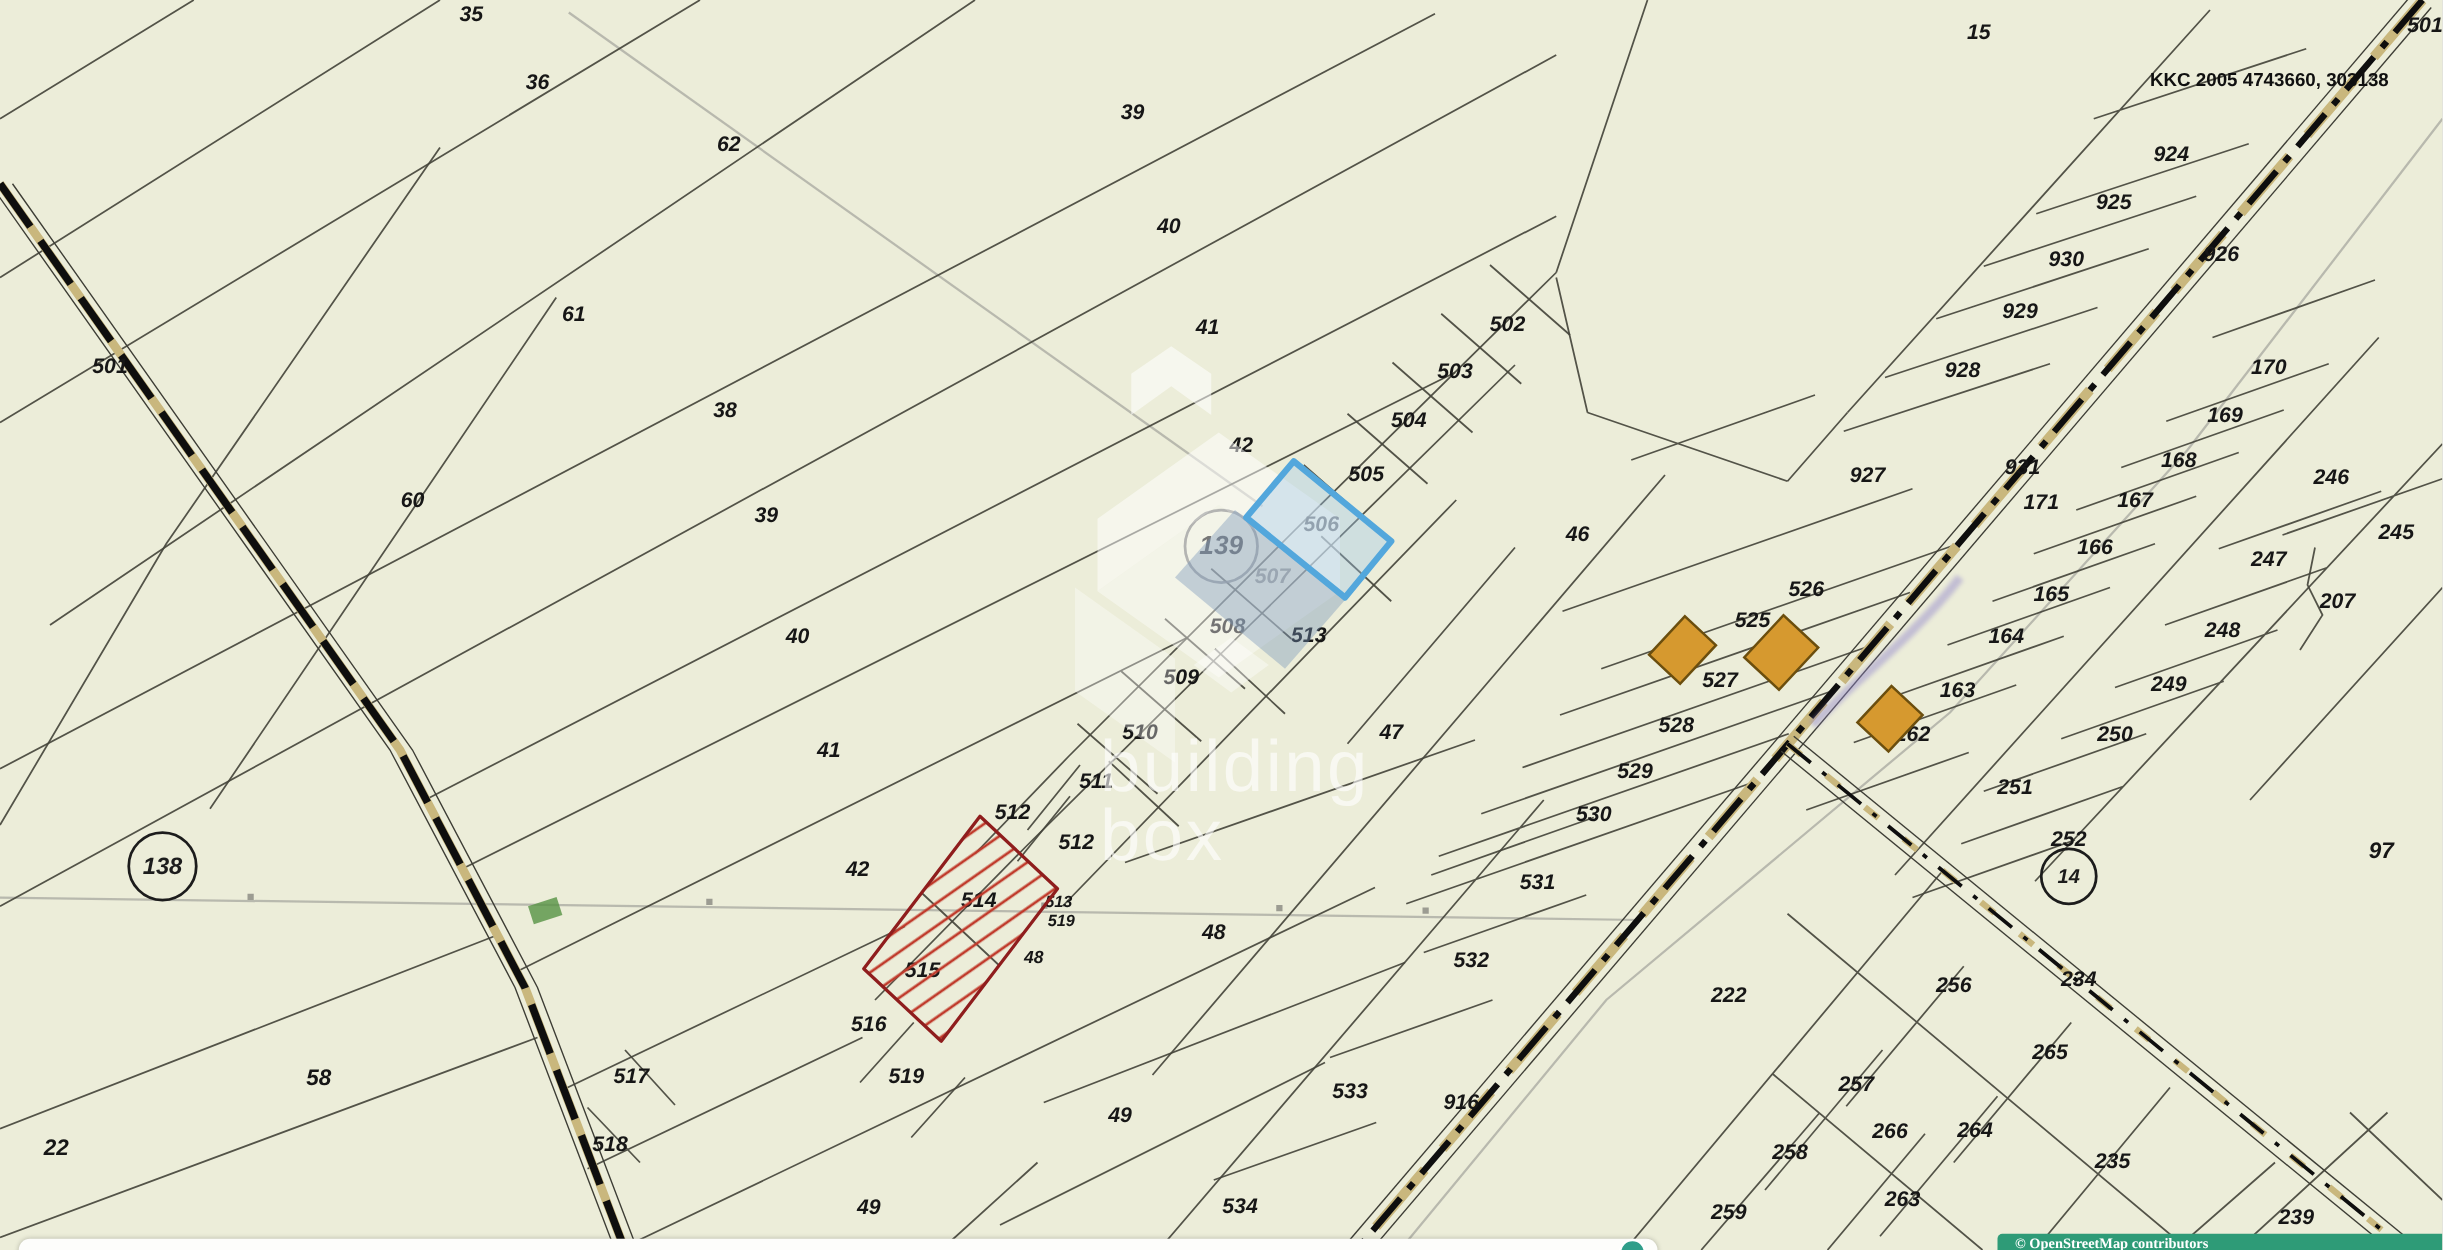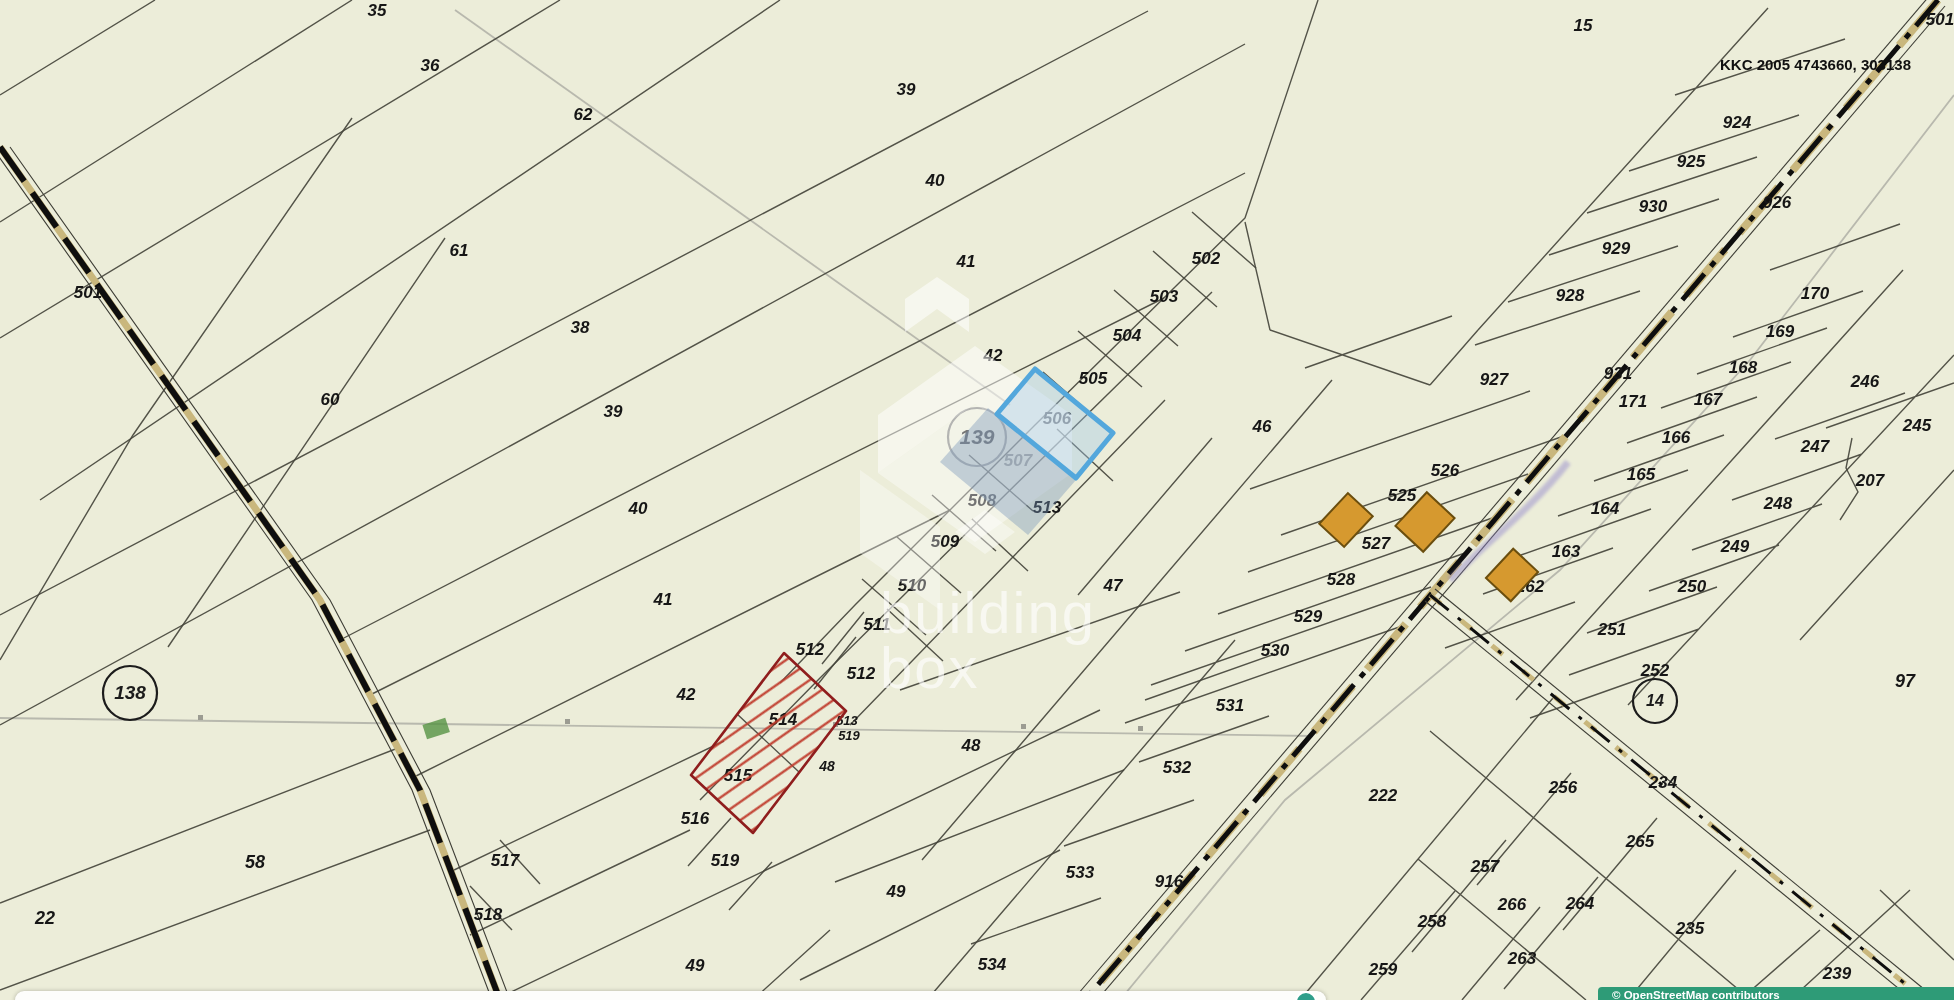--- a/index.html
+++ b/index.html
@@ -26,21 +26,21 @@
   #wm-text text{font-family:"Liberation Sans",sans-serif;font-weight:normal;
     fill:rgba(255,255,255,0.62);letter-spacing:2px;}
   #kkc{
     position:absolute;top:8px;left:1720px;width:230px;
     font-size:15px;font-weight:bold;color:#101010;white-space:nowrap;margin-top:48px;
   }
   #attribution{
     position:absolute;right:0;bottom:0;height:13px;width:356px;
     background:#2e9b77;border-radius:4px 0 0 0;overflow:hidden;
     color:#ffffff;font-size:11.5px;font-weight:bold;
-    padding:2px 0 0 14px;box-sizing:border-box;white-space:nowrap;
+    padding:2px 0 0 14px;box-sizing:border-box;white-space:nowrap;font-family:Liberation Serif, serif;
   }
   #attribution a{color:#ffffff;text-decoration:none;}
   #bottombar{
     position:absolute;left:15px;bottom:-4px;width:1311px;height:13px;
     background:#fdfdfb;border-radius:9px 9px 0 0;box-shadow:0 0 4px rgba(0,0,0,.25);
   }
   #tealdot{
     position:absolute;left:1295px;bottom:-13px;width:22px;height:22px;border-radius:50%;
     background:#2f9e8a;border:2px solid #ffffff;box-sizing:border-box;
   }

